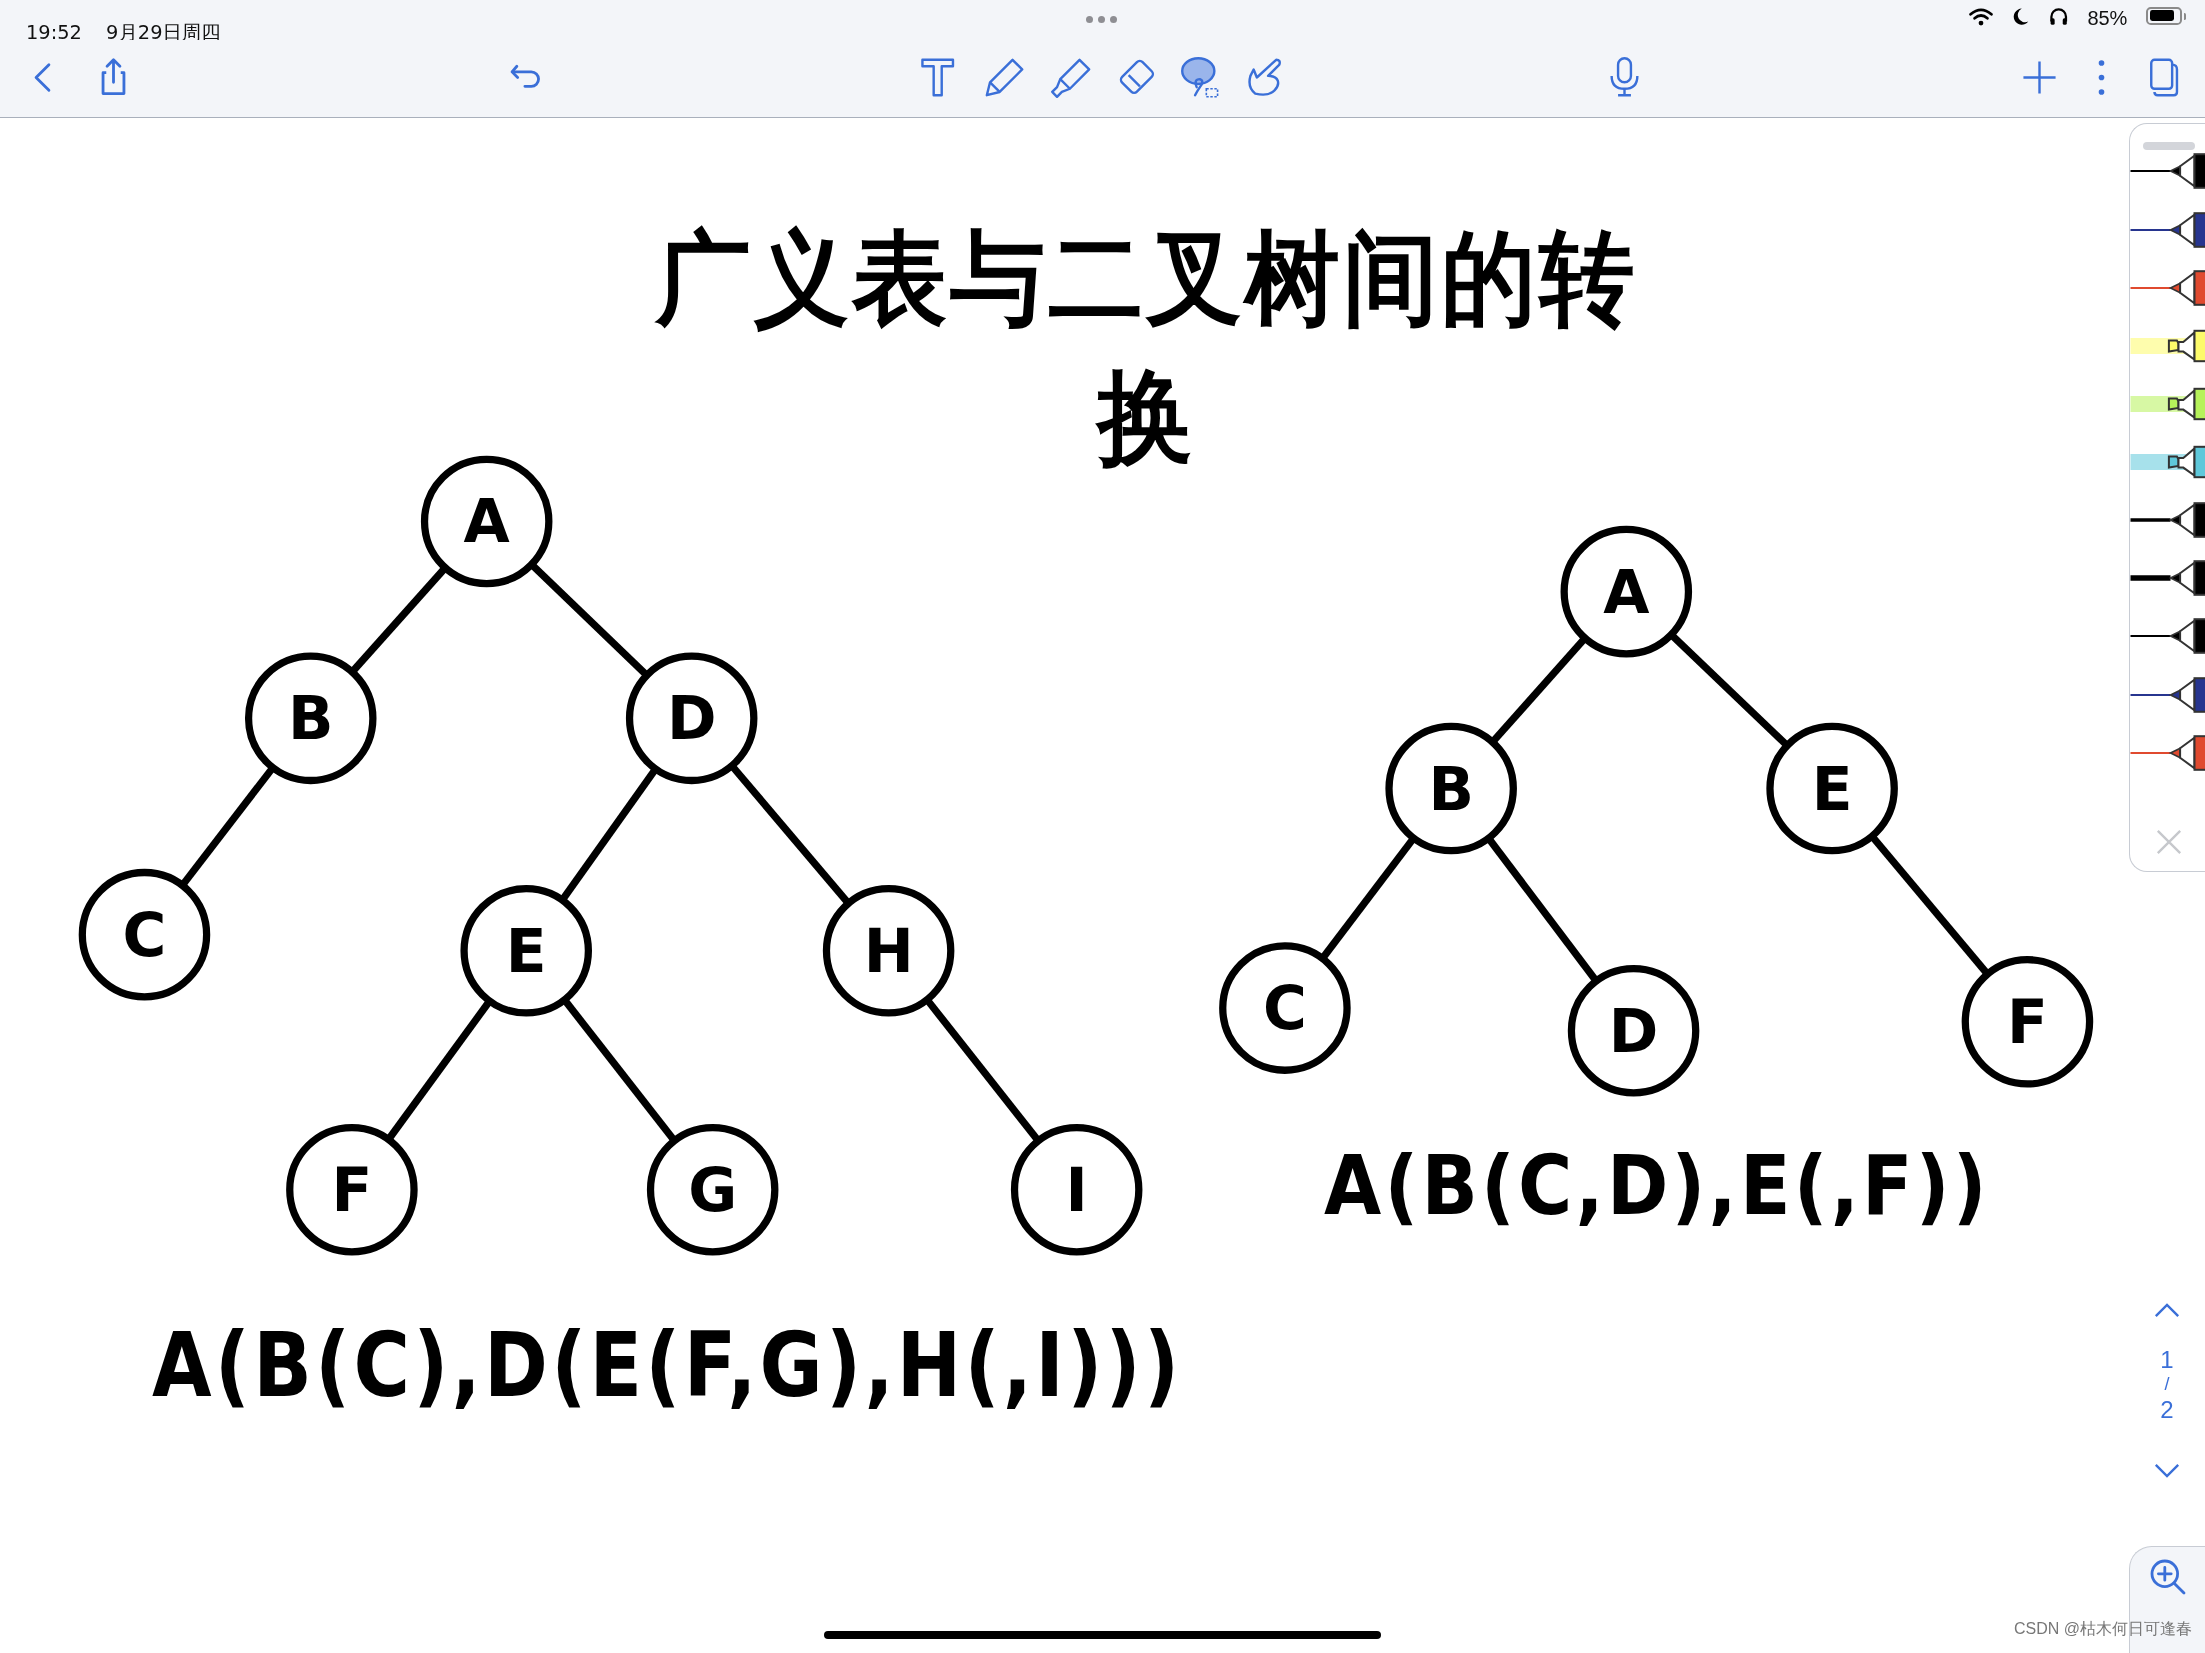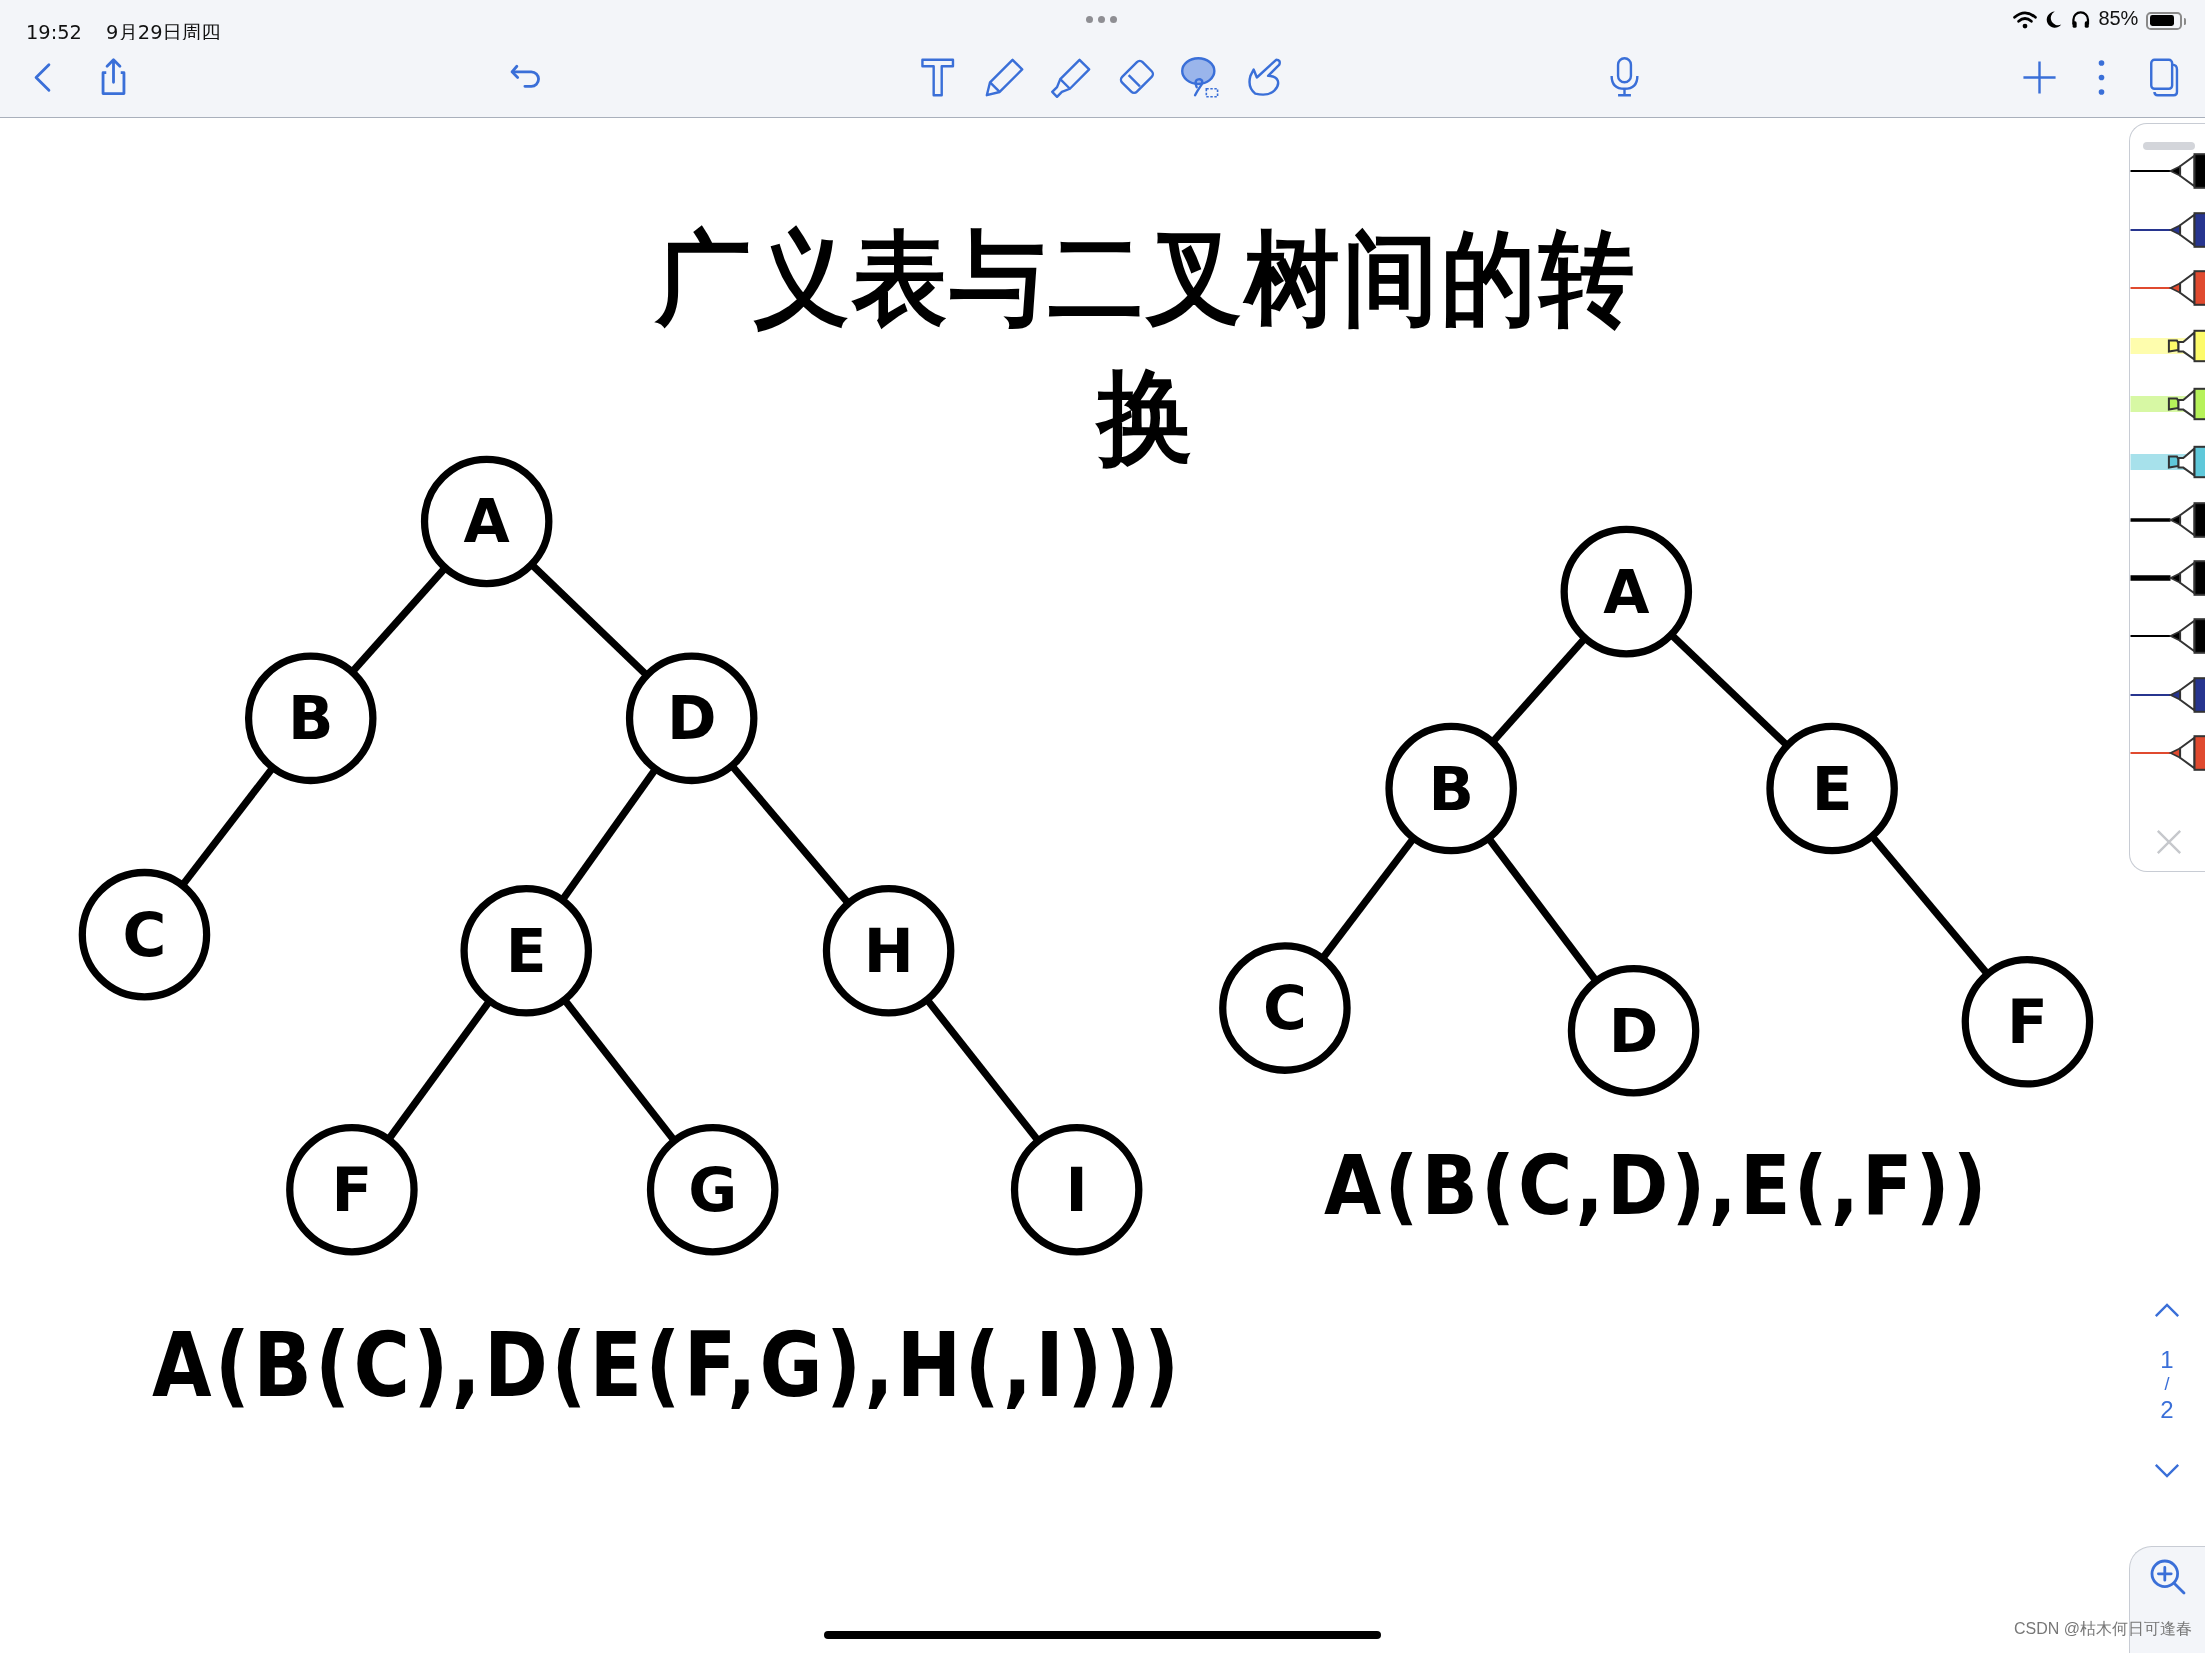--- a/index.html
+++ b/index.html
@@ -2,21 +2,21 @@
 <html style="font-size:13px"><head>
 <meta charset="utf-8">
 <style>
   html,body{margin:0;padding:0;}
   body{width:2205px;height:1653px;position:relative;overflow:hidden;background:#ffffff;font-family:"Liberation Sans","DejaVu Sans",sans-serif;}
   .statusbar{position:absolute;left:0;top:0;width:2205px;height:40px;background:#f3f5f9;}
   .status-left{position:absolute;left:26px;top:19px;font-size:19.4px;color:#111;font-family:"DejaVu Sans",sans-serif;}
   .status-left span{margin-right:18px;}
   .grabber{position:absolute;left:1086px;top:16px;display:flex;gap:4.8px;}
   .grabber i{width:7.3px;height:7.3px;border-radius:50%;background:#8e8e93;display:block;}
-  .status-right{position:absolute;right:22.6px;top:6.5px;display:flex;align-items:flex-end;gap:8px;font-size:20px;color:#111;}
+  .status-right{position:absolute;right:22.6px;top:6.5px;display:flex;align-items:flex-start;gap:19px;font-size:20px;color:#111;}
   .battery{width:36px;height:18px;border:2px solid #8a8a8a;border-radius:4.8px;position:relative;box-sizing:border-box;padding:1.6px;}
   .battery .fill{height:100%;background:#000;border-radius:2.4px;}
   .battery:after{content:"";position:absolute;right:-5.7px;top:4.8px;width:2.4px;height:6.5px;background:#8a8a8a;border-radius:0 1.6px 1.6px 0;}
   .toolbar{position:absolute;left:0;top:40px;width:2205px;height:77px;background:#f3f5f9;border-bottom:1.6px solid #a9b0bc;}
   .tb-btn{position:absolute;top:11.3px;width:52px;height:52px;display:flex;align-items:center;justify-content:center;cursor:pointer;}
   .tb-btn svg{width:45px;height:45px;}
   .canvas{position:absolute;left:0;top:119px;width:2205px;height:1534px;background:#fff;}
   .title{position:absolute;left:646px;top:222px;width:1001px;text-align:center;font-size:95px;font-weight:bold;color:#000;letter-spacing:3.2px;font-family:"DejaVu Sans",sans-serif;transform:scaleY(1.08);}
   .formula{position:absolute;font-family:"DejaVu Sans",sans-serif;font-weight:bold;color:#000;letter-spacing:3.2px;}
   .f-left{left:152px;top:1314px;font-size:77px;transform:scaleY(1.15);transform-origin:left top;}

